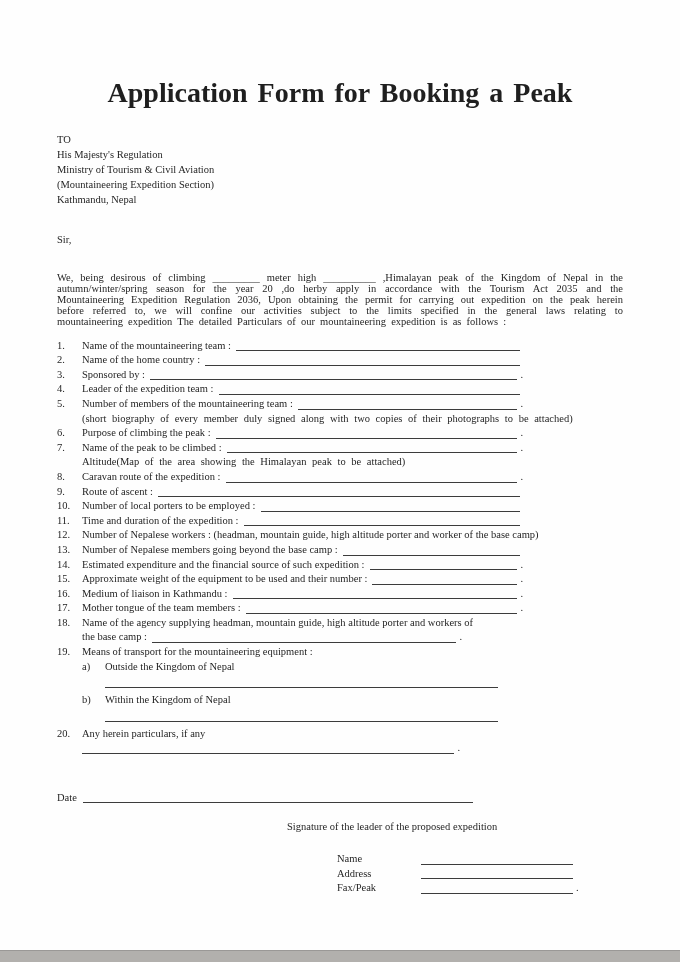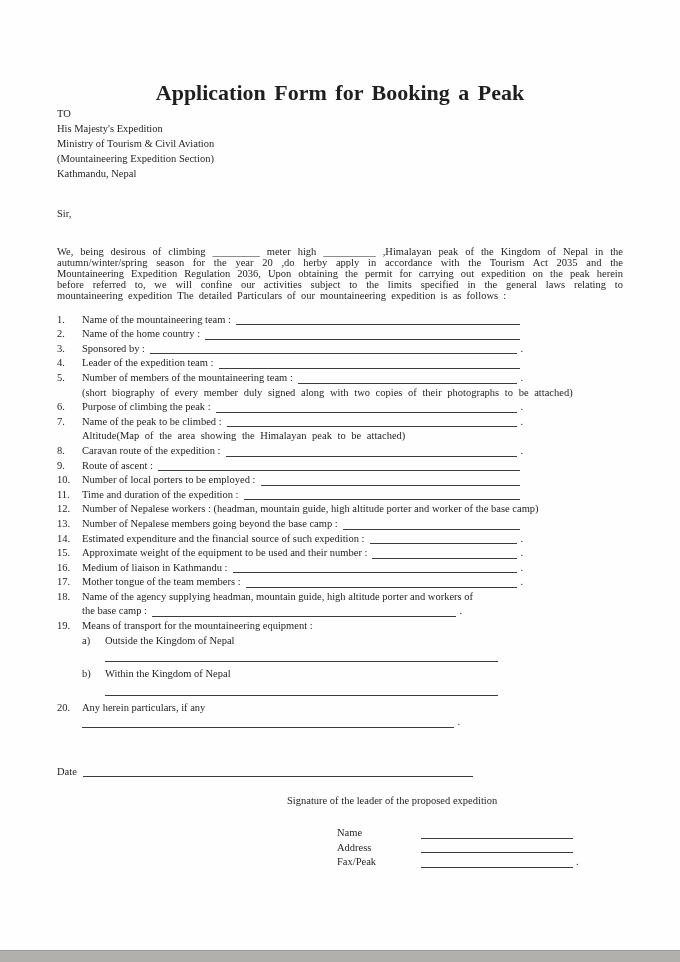--- a/index.html
+++ b/index.html
@@ -1,20 +1,20 @@
 <!DOCTYPE html>
 <html><head>
 <meta charset="utf-8">
 <style>
   html,body{margin:0;padding:0;}
   body{width:680px;height:962px;background:#e9e9e9;font-family:"Liberation Serif","DejaVu Serif",serif;}
   .page{position:relative;width:680px;height:962px;background:#fefefe;overflow:hidden;color:#1f1f1f;}
   .content{padding:0 57px;font-size:10.5px;line-height:14.6px;}
-  .doc-title{margin-top:80px;text-align:center;font-size:22px;font-weight:bold;line-height:26px;word-spacing:3px;}
-  .recipient{line-height:15px;}
+  .doc-title{margin-top:80px;text-align:center;font-size:28px;font-weight:bold;line-height:26px;word-spacing:3px;}
+  .recipient{margin-top:26px;line-height:15px;}
   .salutation{margin-top:26px;}
   .intro{margin-top:24px;text-align:justify;word-spacing:2.5px;line-height:11px;}
   .list{margin-top:12px;}
   .item{display:flex;line-height:14.6px;}
   .num{width:25px;flex:none;}
   .body-col{flex:1;min-width:0;}
   .fill-line{display:flex;align-items:flex-end;width:441px;white-space:nowrap;}
   .fill-line .label{flex:none;}
   .blank{flex:1;border-bottom:1px solid #3c3c3c;margin:0 3px 2px 5px;min-width:25px;}
   .tail{flex:none;}
@@ -38,21 +38,21 @@
 </head>
 <body>
 
 <div class="page">
   <div class="content">
 
     <div class="doc-title">Application Form for Booking a Peak</div>
 
     <div class="recipient">
       <div>TO</div>
-      <div>His Majesty's Expedition</div>
+      <div>His Majesty's Regulation</div>
       <div>Ministry of Tourism &amp; Civil Aviation</div>
       <div>(Mountaineering Expedition Section)</div>
       <div>Kathmandu, Nepal</div>
     </div>
 
     <div class="salutation">Sir,</div>
 
     <div class="intro">We, being desirous of climbing _________ meter high __________ ,Himalayan peak of the Kingdom of Nepal in the autumn/winter/spring season for the year 20    ,do herby apply in accordance with the Tourism Act 2035 and the Mountaineering Expedition Regulation 2036, Upon obtaining the permit for carrying out expedition on the peak herein before referred to, we will confine our activities subject to the limits specified in the general laws relating to mountaineering expedition The detailed Particulars of our mountaineering expedition is as follows :</div>
 
     <div class="list">

